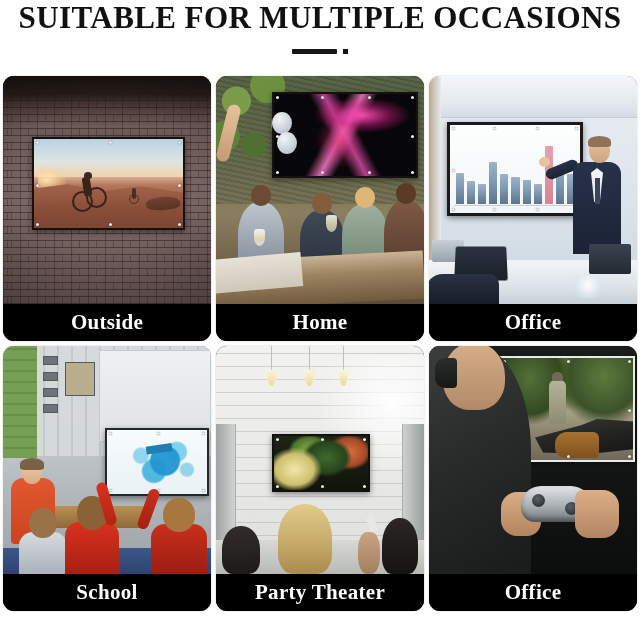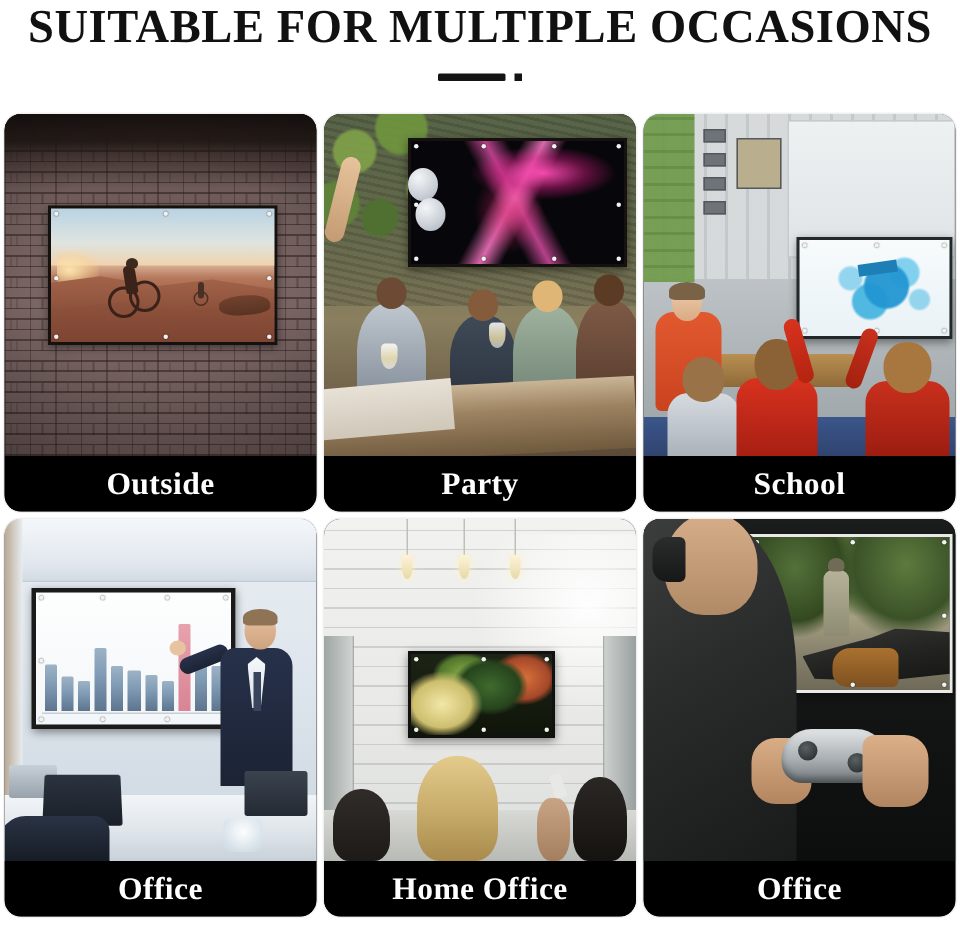--- a/index.html
+++ b/index.html
@@ -685,72 +685,21 @@
         <div class="p pD">
             <span class="h"></span>
           </div>
         <div class="arm"></div>
         <div class="table"></div>
         <div class="cloth"></div>
         <div class="glass g1"></div>
         <div class="glass g2"></div>
       </div>
       <div class="label-bar">
-        <span class="label-text">Party</span>
-      </div>
-    </div>
-
-    <div class="card c4">
-      <div class="scene">
-        <div class="wallpanels"></div>
-        <div class="greenboard"></div>
-        <div class="posters">
-            <i></i>
-            <i></i>
-            <i></i>
-            <i></i>
-            <i></i>
-          </div>
-        <div class="whitebd"></div>
-        <div class="screen">
-          <div class="grad"></div>
-          <div class="cap"></div>
-          <div class="grommets">
-            <i style="left:2px;top:2px"></i>
-              <i style="left:50%;top:2px"></i>
-              <i style="right:2px;top:2px"></i>
-            <i style="left:2px;bottom:2px"></i>
-              <i style="left:50%;bottom:2px"></i>
-              <i style="right:2px;bottom:2px"></i>
-          </div>
-        </div>
-        <div class="bench"></div>
-        <div class="teacher">
-          <span class="coat"></span>
-            <span class="head"></span>
-            <span class="hair"></span>
-        </div>
-        <div class="chairs"></div>
-        <div class="kid k1">
-            <span class="b"></span>
-            <span class="hd"></span>
-          </div>
-        <div class="kid k2">
-            <span class="b"></span>
-            <span class="hd"></span>
-            <span class="arm"></span>
-          </div>
-        <div class="kid k3">
-            <span class="b"></span>
-            <span class="hd"></span>
-            <span class="arm"></span>
-          </div>
-      </div>
-      <div class="label-bar">
-        <span class="label-text">School</span>
+        <span class="label-text">Home</span>
       </div>
     </div>
 
     <div class="card c3">
       <div class="scene">
         <div class="ceil"></div>
         <div class="wallL"></div>
         <div class="screen">
           <div class="chart">
               <div class="bar" style="height: 46%; background: linear-gradient(rgb(157, 179, 198) 0%, rgb(127, 154, 180) 45%, rgb(93, 116, 141) 100%);"></div>
@@ -793,20 +742,71 @@
         <div class="lap lap1"></div>
         <div class="lap lap3"></div>
         <div class="glasses"></div>
         <div class="fg"></div>
       </div>
       <div class="label-bar">
         <span class="label-text">Office</span>
       </div>
     </div>
 
+    <div class="card c4">
+      <div class="scene">
+        <div class="wallpanels"></div>
+        <div class="greenboard"></div>
+        <div class="posters">
+            <i></i>
+            <i></i>
+            <i></i>
+            <i></i>
+            <i></i>
+          </div>
+        <div class="whitebd"></div>
+        <div class="screen">
+          <div class="grad"></div>
+          <div class="cap"></div>
+          <div class="grommets">
+            <i style="left:2px;top:2px"></i>
+              <i style="left:50%;top:2px"></i>
+              <i style="right:2px;top:2px"></i>
+            <i style="left:2px;bottom:2px"></i>
+              <i style="left:50%;bottom:2px"></i>
+              <i style="right:2px;bottom:2px"></i>
+          </div>
+        </div>
+        <div class="bench"></div>
+        <div class="teacher">
+          <span class="coat"></span>
+            <span class="head"></span>
+            <span class="hair"></span>
+        </div>
+        <div class="chairs"></div>
+        <div class="kid k1">
+            <span class="b"></span>
+            <span class="hd"></span>
+          </div>
+        <div class="kid k2">
+            <span class="b"></span>
+            <span class="hd"></span>
+            <span class="arm"></span>
+          </div>
+        <div class="kid k3">
+            <span class="b"></span>
+            <span class="hd"></span>
+            <span class="arm"></span>
+          </div>
+      </div>
+      <div class="label-bar">
+        <span class="label-text">School</span>
+      </div>
+    </div>
+
     <div class="card c5">
       <div class="scene">
         <div class="shiplap"></div>
         <div class="glow"></div>
         <div class="pend p1">
             <span class="cord"></span>
             <span class="bulb"></span>
           </div>
         <div class="pend p2">
             <span class="cord"></span>
@@ -838,21 +838,21 @@
           </div>
         <div class="v v3">
             <span class="hd"></span>
           </div>
         <div class="v v4">
             <span class="hd"></span>
           </div>
         <div class="remote"></div>
       </div>
       <div class="label-bar">
-        <span class="label-text">Home Office</span>
+        <span class="label-text">Party Theater</span>
       </div>
     </div>
 
     <div class="card c6">
       <div class="scene">
         <div class="plant">
             <i></i>
             <i></i>
             <i></i>
             <i></i>

